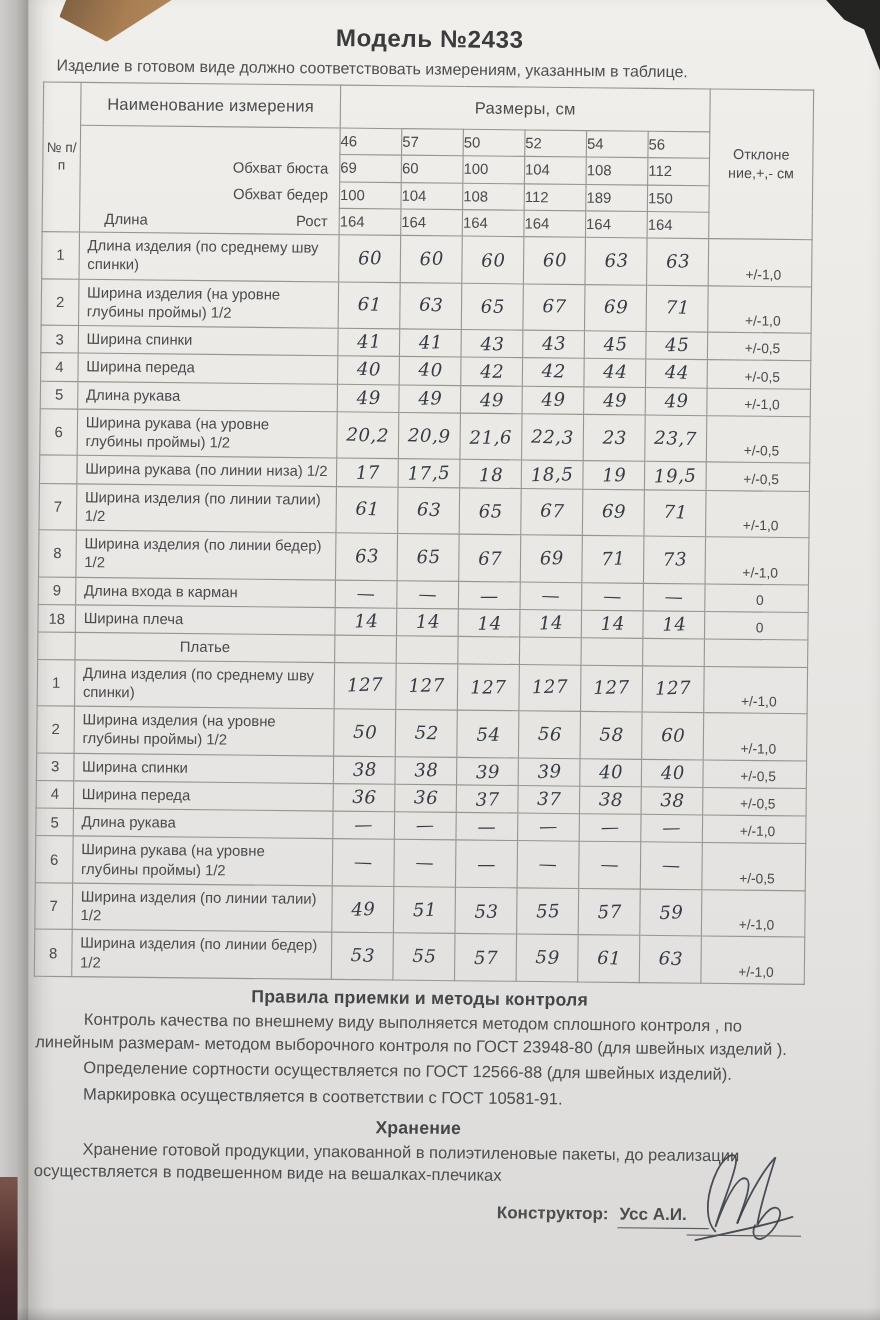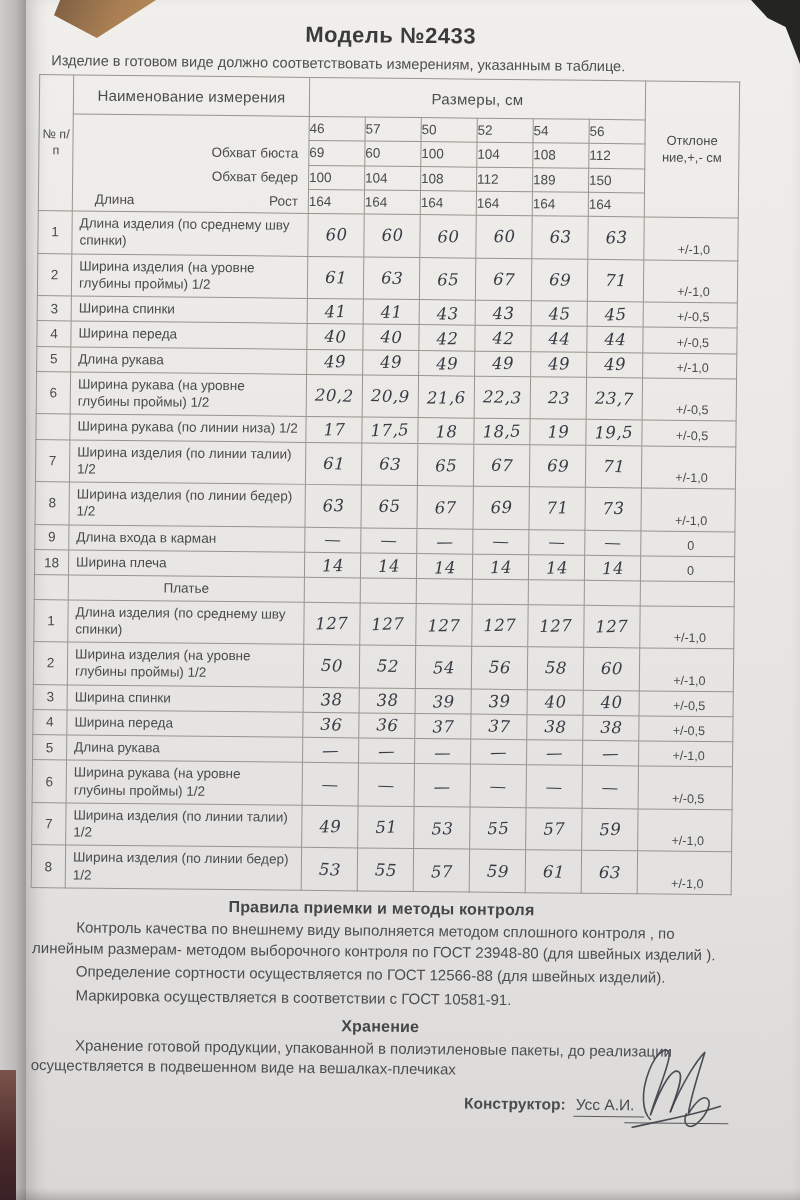--- a/index.html
+++ b/index.html
@@ -65,21 +65,21 @@
   td.c-val:nth-child(5) .hw{transform:rotate(-1deg) translateY(1px);}
 
   .rules-heading,.storage-heading{
     margin:8px 0 2px 0;text-align:center;font-size:16px;font-weight:bold;color:#454648;letter-spacing:.2px;
   }
   .para{margin:3px 0 3px 4px;font-size:15px;line-height:1.38;color:#4c4d4f;text-indent:44px;}
   .footer-line{
     position:relative;margin:14px 88px 0 0;display:flex;justify-content:flex-end;
     align-items:baseline;gap:8px;font-size:15.5px;color:#4c4d4f;font-weight:bold;
   }
-  .designer-name{font-weight:normal;border-bottom:1.5px solid #5a5b5d;padding:0 10px 2px 2px;}
+  .designer-name{font-weight:bold;border-bottom:1.5px solid #5a5b5d;padding:0 20px 2px 2px;}
   .sig{position:absolute;right:-88px;bottom:-16px;width:120px;height:92px;}
   .sig path{fill:none;stroke:#3c4049;stroke-width:1.6;stroke-linecap:round;opacity:.92;}
   .sig-underline{position:absolute;right:-84px;bottom:-6px;width:104px;border-bottom:1.5px solid #55565a;}
 </style>
 </head>
 <body>
 
 <div class="edge-left"></div>
 <div class="paper">
   <div class="content">

